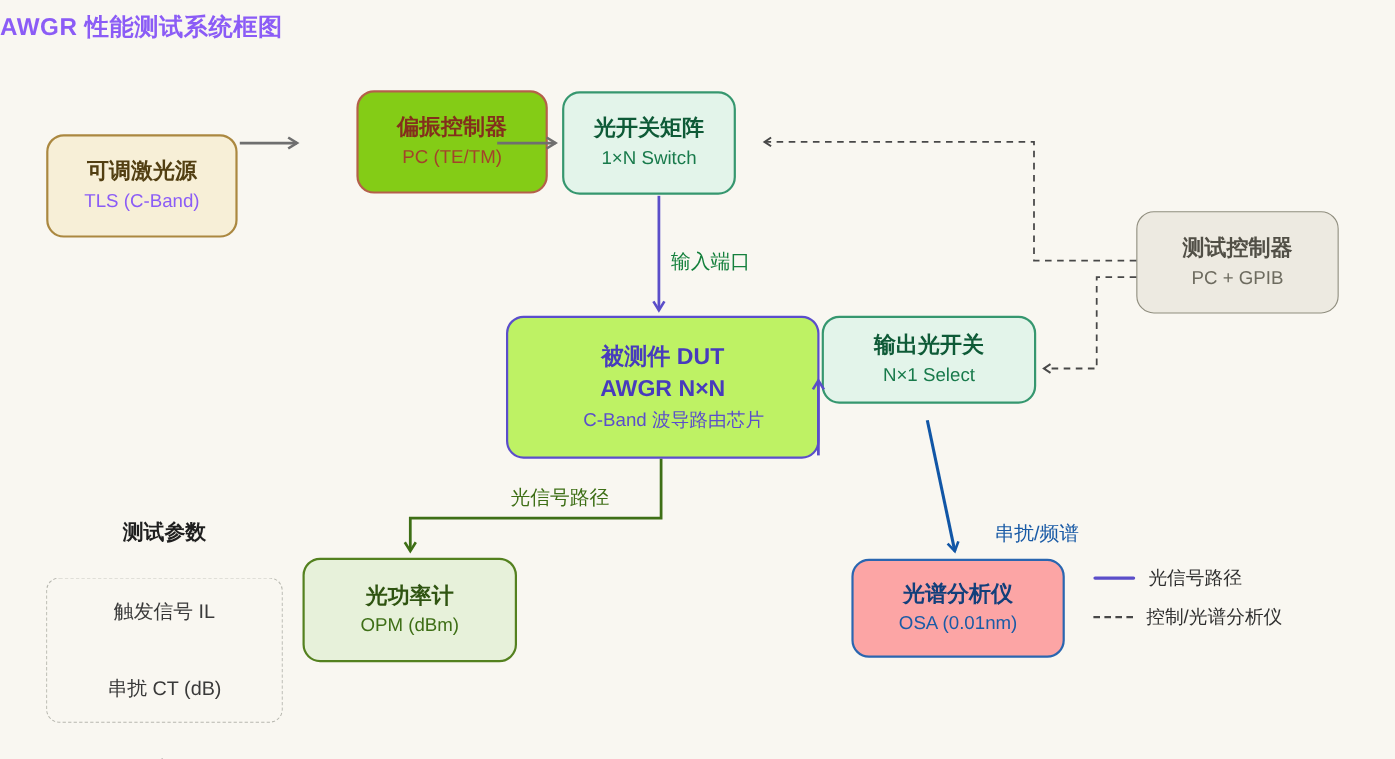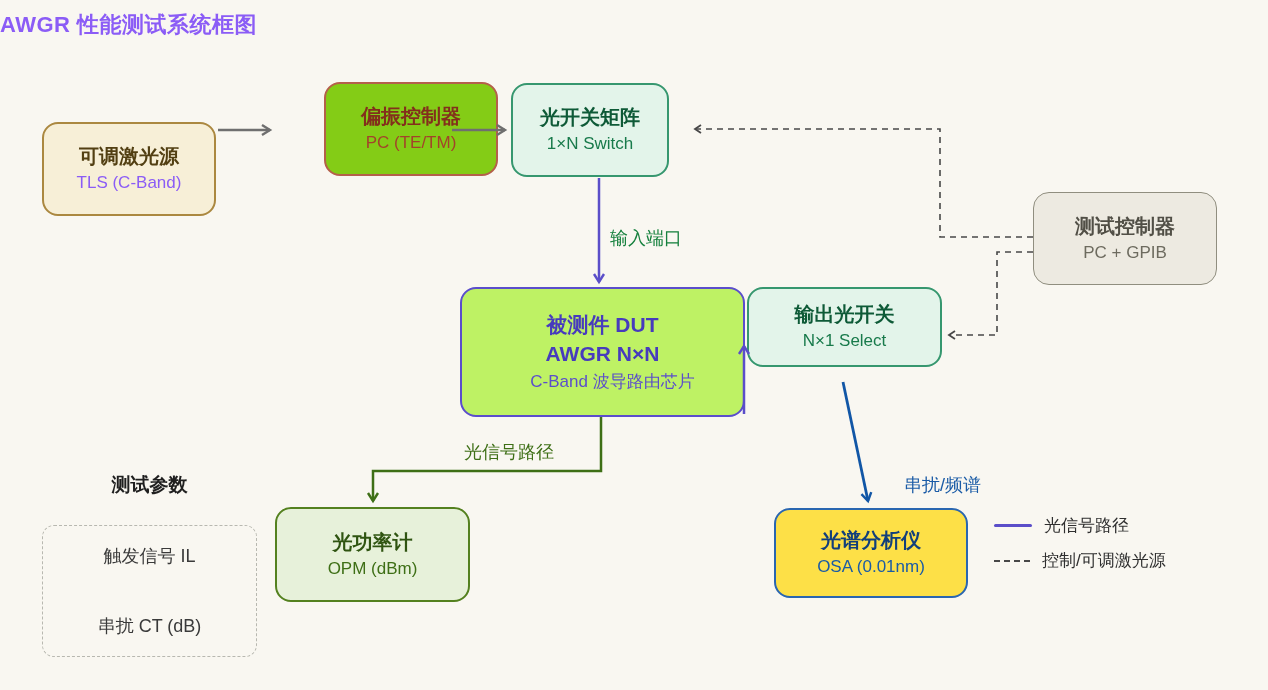--- a/index.html
+++ b/index.html
@@ -37,21 +37,21 @@
   .n-dut{background:#bef264;border-color:#5b4ecb;}
   .n-dut .node-title{color:#473bbd;font-size:21px;}
   .n-dut .node-line2{color:#473bbd;font-size:21px;font-weight:700;margin-top:2px;}
   .n-dut .node-sub{color:#5b4ecb;margin-top:4px;margin-left:20px;}
   .n-ctrl{background:#edeae1;border-color:#908e7f;border-width:1.5px;}
   .n-ctrl .node-title{color:#514f46;}
   .n-ctrl .node-sub{color:#6d6b5f;}
   .n-opm{background:#e7f1da;border-color:#54811f;}
   .n-opm .node-title{color:#2f5411;}
   .n-opm .node-sub{color:#3e6f16;}
-  .n-osa{background:#fde047;border-color:#2a66b0;}
+  .n-osa{background:#fca5a5;border-color:#2a66b0;}
   .n-osa .node-title{color:#123f7b;}
   .n-osa .node-sub{color:#1a5ba6;}
   .n-params{
     background:transparent;border:1.6px dashed #b8b8b0;border-radius:12px;
   }
   .n-params .node-title{color:#1f1f1f;font-size:19px;}
   .n-params .param-line{color:#3a3a3a;font-size:18px;margin-top:3px;font-weight:400;}
   
   .edge-label{
     position:absolute;font-size:18px;font-weight:400;white-space:nowrap;z-index:3;
@@ -167,17 +167,17 @@
     <path d="M1033,252 L997,252 L997,335 L949,335" fill="none" stroke="#484848" stroke-width="1.6" stroke-dasharray="6 5" marker-end="url(#m-dark)"></path>
   </svg>
 
   <div class="legend">
     <div class="legend-row">
       <div class="legend-line-solid"></div>
       <div class="legend-label">光信号路径</div>
     </div>
     <div class="legend-row">
       <div class="legend-line-dashed"></div>
-      <div class="legend-label">控制/可调激光源</div>
+      <div class="legend-label">控制/光谱分析仪</div>
     </div>
   </div>
 
 </div>
 
 </body></html>

